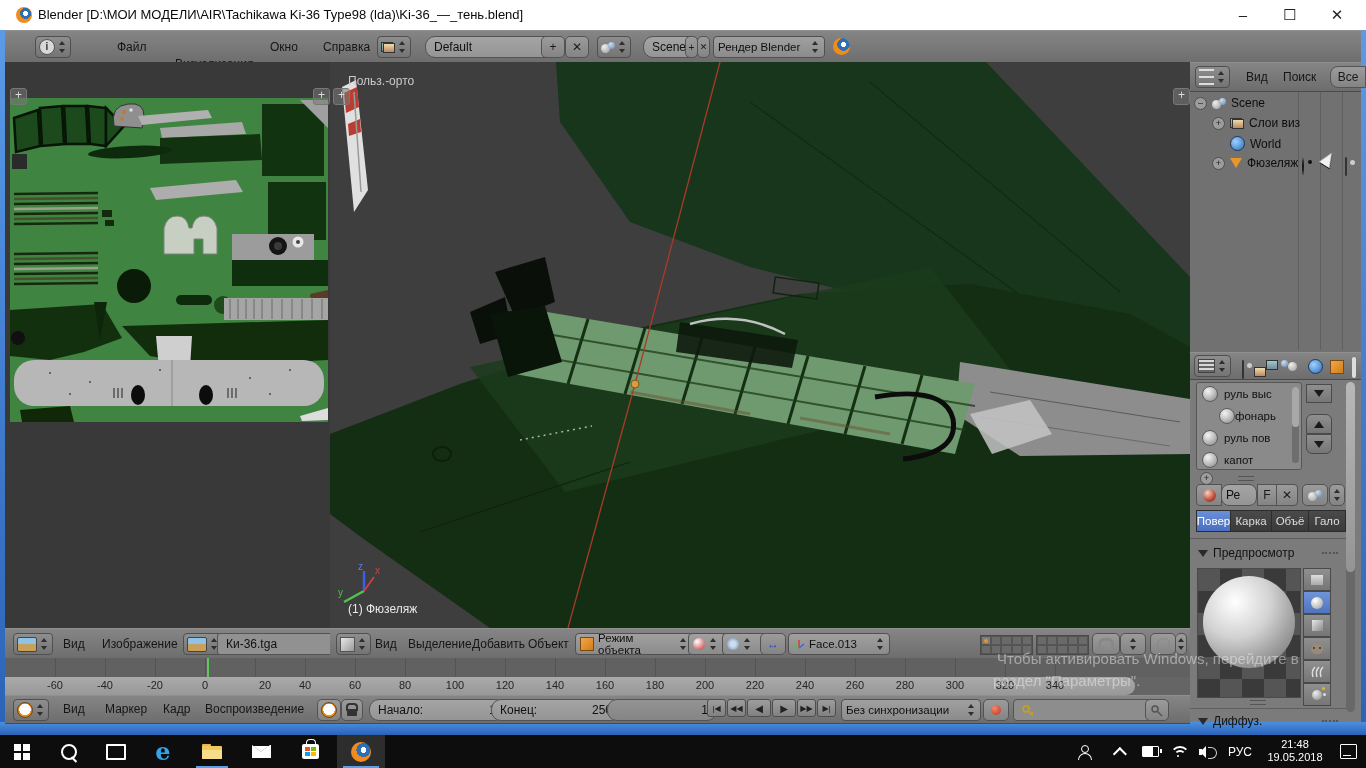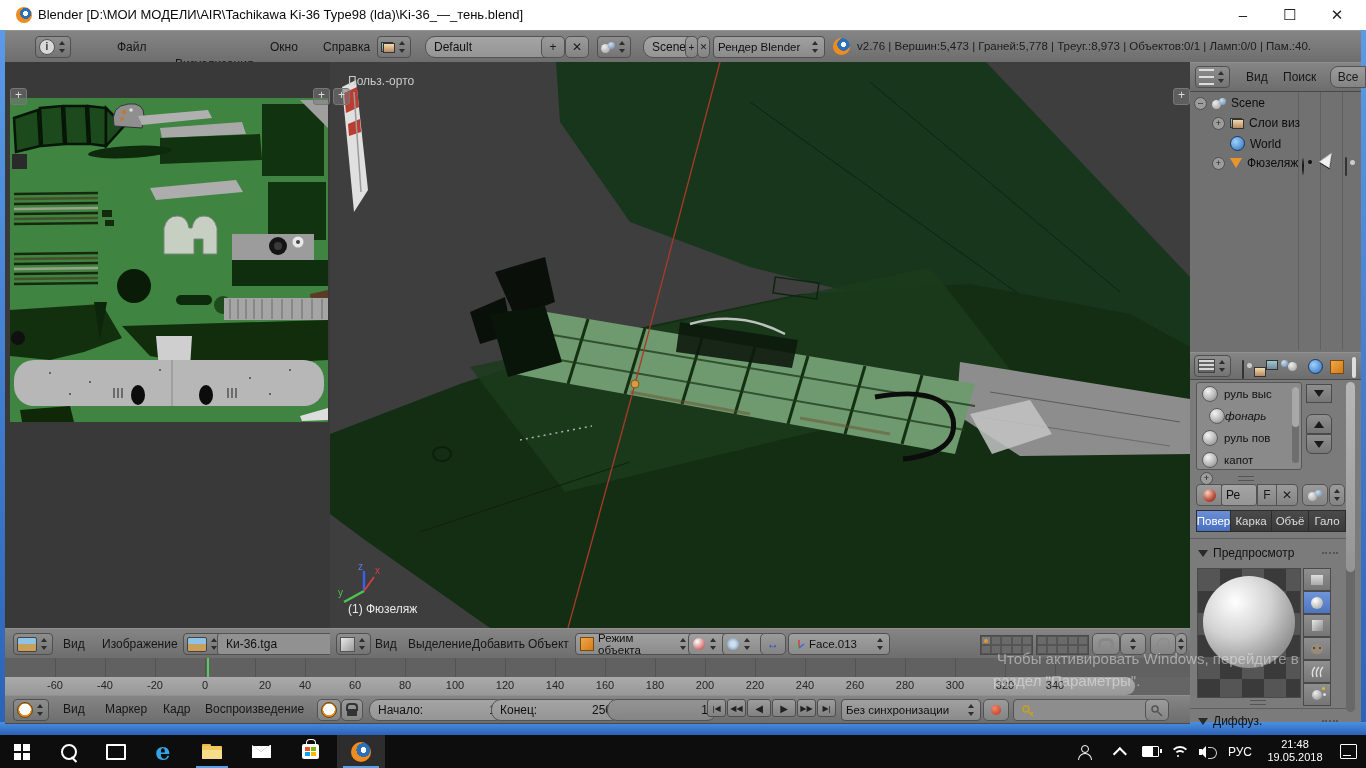--- a/index.html
+++ b/index.html
@@ -110,21 +110,20 @@
     </div>
     <div class="abs field" style="left:638px;top:5px;width:40px;">Scene</div>
     <div class="abs rbtn" style="left:680px;top:5px;width:11px;font-size:10px;">+</div>
     <div class="abs rbtn" style="left:692px;top:5px;width:11px;font-size:9px;">✕</div>
 
     <div class="abs dd" style="left:708px;top:5px;width:102px;">
       <span style="flex:1;">Рендер Blender</span>
         <span class="spin"></span>
     </div>
     <div class="abs" style="left:828px;top:7px;width:17px;height:17px;border-radius:50%;background:radial-gradient(circle at 62% 38%,#fff 17%,#2a6fb8 18%,#2a6fb8 42%,#f08c1e 43%);"></div>
-    <div class="abs stats" style="left:852px;top:9px;">v2.76 | Вершин:5,473 | Граней:5,778 | Треуг.:8,973 | Объектов:0/1 | Ламп:0/0 | Пам.:40.</div>
   </div>
 
   <div class="abs" style="left:5px;top:62px;width:325px;height:566px;background:#393939;border-right:1px solid #262626;">
     <svg class="abs" style="left:5px;top:36px;" width="318" height="324" viewBox="0 0 318 324">
       <rect width="318" height="324" fill="#3f8440"></rect>
 
       <g stroke="#061506" stroke-width="2.5" fill="#1c4a1c">
         <polygon points="4,20 28,12 30,48 6,54"></polygon>
         <polygon points="30,10 52,8 54,46 32,48"></polygon>
         <polygon points="54,8 76,8 78,46 56,46"></polygon>
@@ -436,21 +435,21 @@
       <span class="abs i-globe" style="left:118px;top:6px;"></span>
       <span class="abs i-ocube" style="left:140px;top:7px;"></span>
       <span class="abs i-chain" style="left:160px;top:6px;"></span>
     </div>
 
     <div class="abs" style="left:6px;top:30px;width:104px;height:86px;background:#8a8a8a;border:1px solid #565656;border-radius:3px;">
       <div style="display:flex;align-items:center;gap:6px;padding:3px 5px;">
           <span class="matsphere"></span>
           <span style="font-size:11.5px;color:#101010;">руль выс</span>
         </div>
-      <div style="display:flex;align-items:center;gap:0;padding:3px 12px;font-style:italic;">
+      <div style="display:flex;align-items:center;gap:0;padding:3px 22px;">
           <span class="matsphere"></span>
           <span style="font-size:11.5px;color:#101010;">фонарь</span>
         </div>
       <div style="display:flex;align-items:center;gap:6px;padding:3px 5px;">
           <span class="matsphere"></span>
           <span style="font-size:11.5px;color:#101010;">руль пов</span>
         </div>
       <div style="display:flex;align-items:center;gap:6px;padding:3px 5px;">
           <span class="matsphere"></span>
           <span style="font-size:11.5px;color:#101010;">капот</span>
@@ -471,21 +470,21 @@
         <span style="width:0;height:0;border-left:5px solid transparent;border-right:5px solid transparent;border-top:7px solid #1a1a1a;"></span>
       </div>
 
     <div class="abs" style="left:156px;top:30px;width:9px;height:330px;background:#686868;border-radius:5px;">
       <div style="width:9px;height:190px;background:linear-gradient(#b8b8b8,#949494);border-radius:5px;"></div>
     </div>
 
     <div class="abs rbtn" style="left:6px;top:132px;width:24px;border-radius:4px 0 0 4px;">
       <span style="width:13px;height:13px;border-radius:50%;background:radial-gradient(circle at 35% 30%,#f8d0c0,#b84a3a 60%,#6a2a20);"></span>
     </div>
-    <div class="abs field" style="left:31px;top:132px;width:26px;border-radius:3px;padding:0 4px;">Ре</div>
+    <div class="abs field" style="left:31px;top:132px;width:26px;border-radius:8px;padding:0 4px;">Ре</div>
     <div class="abs rbtn" style="left:67px;top:132px;width:18px;border-radius:0;">F</div>
     <div class="abs rbtn" style="left:86px;top:132px;width:20px;border-radius:0 4px 4px 0;">✕</div>
     <div class="abs rbtn" style="left:112px;top:132px;width:24px;">
       <span class="i-scene"></span>
     </div>
     <div class="abs rbtn" style="left:139px;top:132px;width:14px;">
         <span class="spin"></span>
       </div>
 
     <div class="abs tab sel" style="left:6px;top:158px;width:33px;">Повер</div>

